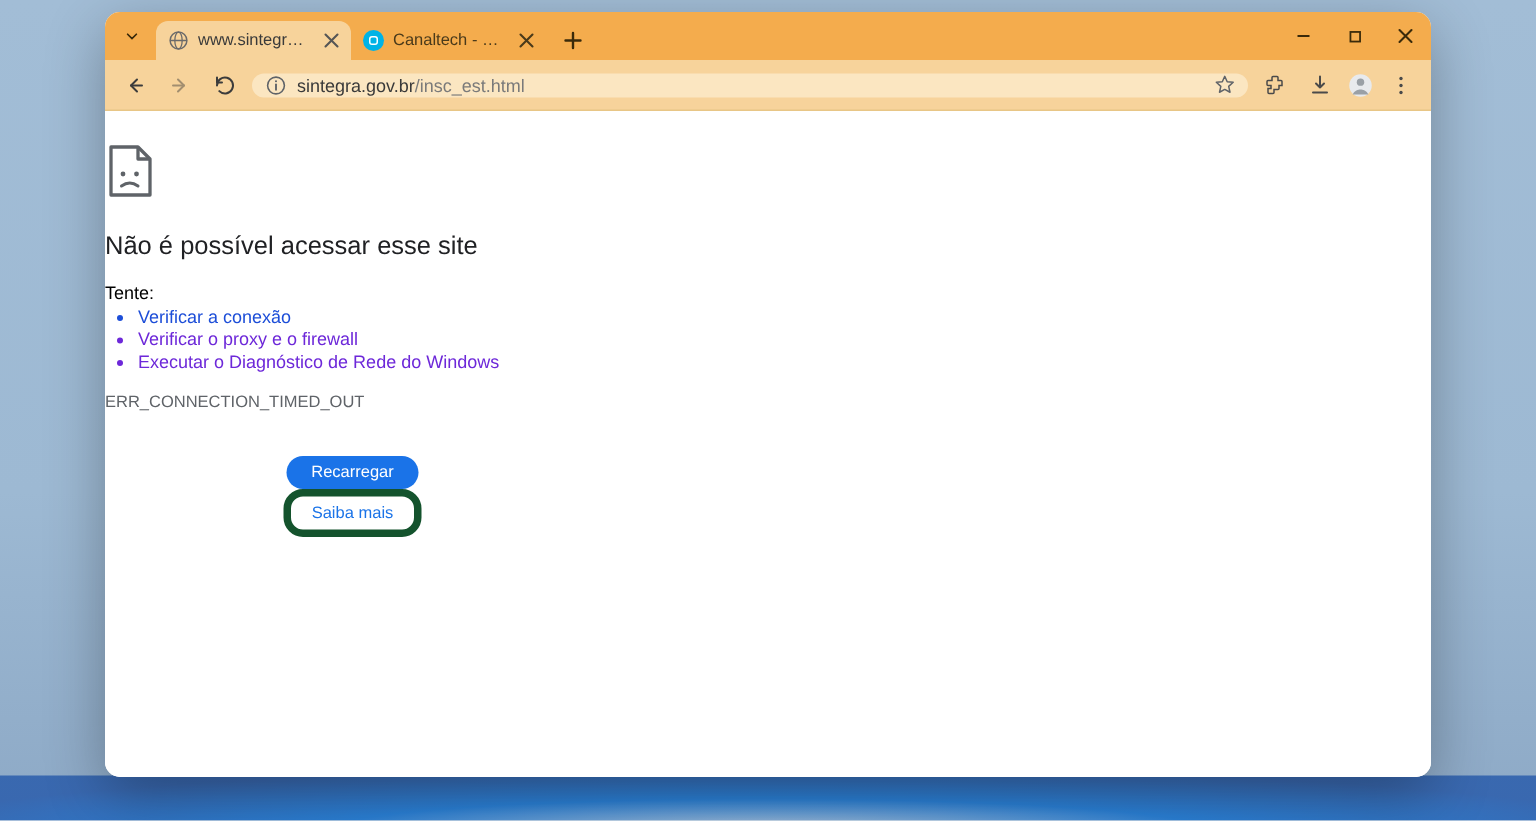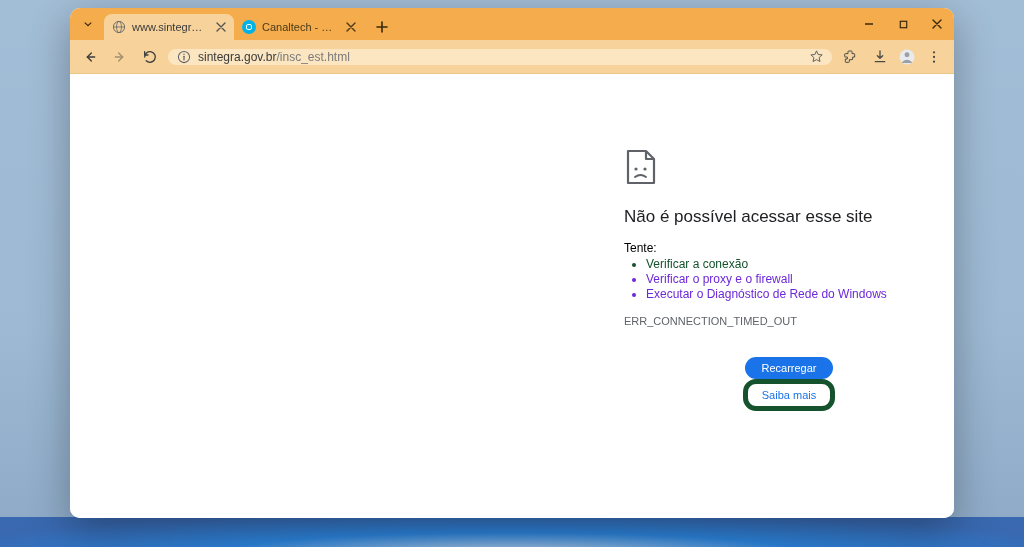--- a/index.html
+++ b/index.html
@@ -80,32 +80,32 @@
     color: #555;
   }
   .omnibox .site-info { width: 16px; height: 16px; display: flex; align-items: center; justify-content: center; }
   .omnibox .url { flex: 1; white-space: nowrap; overflow: hidden; }
   .omnibox .url .host { color: #3a3a3a; }
   .omnibox .url .path { color: #7a7a7a; }
   .omnibox .star { color: #6a6a6a; font-size: 14px; }
   .right-icons { display: flex; gap: 6px; align-items: center; }
   .content {
     flex: 1; background: #fff; position: relative;
-    display: flex; justify-content: flex-end;
-    padding-top: 75px;
+    display: flex; justify-content: flex-start;
+    padding-top: 22px;
   }
   .error-block { width: 330px; color: #202124; font-size: 13px; }
   .sad-icon { margin-bottom: 22px; }
   .error-title { font-size: 17px; font-weight: 400; color: #202124; margin-bottom: 14px; }
   .error-desc { font-size: 12px; color: #5f6368; margin-bottom: 14px; }
   .error-desc strong { color: #202124; font-weight: 600; }
   .tente { font-size: 12px; color: #000000; margin-bottom: 2px; }
   .suggestions { list-style: disc; padding-left: 22px; font-size: 12px; }
   .suggestions li { margin-bottom: 1px; }
-  .suggestions li.plain { color: #14532d; }
+  .suggestions li.plain { color: #1d4ed8; }
   .suggestions li.link { color: #6d28d9; }
   .error-code { font-size: 11px; color: #5f6368; margin-top: 14px; }
   .btn-row { display: flex; justify-content: space-between; align-items: center; margin-top: 30px; flex-direction: column; }
   .reload-btn {
     background: #1a73e8; color: #fff; border: none; border-radius: 13px;
     padding: 5px 16px; font-size: 11px; cursor: pointer;
   }
   .more-btn {
     background: #fff; border: 5px solid #14532d; color: #1a73e8; border-radius: 13px;
     padding: 5px 14px; font-size: 11px; cursor: pointer;

